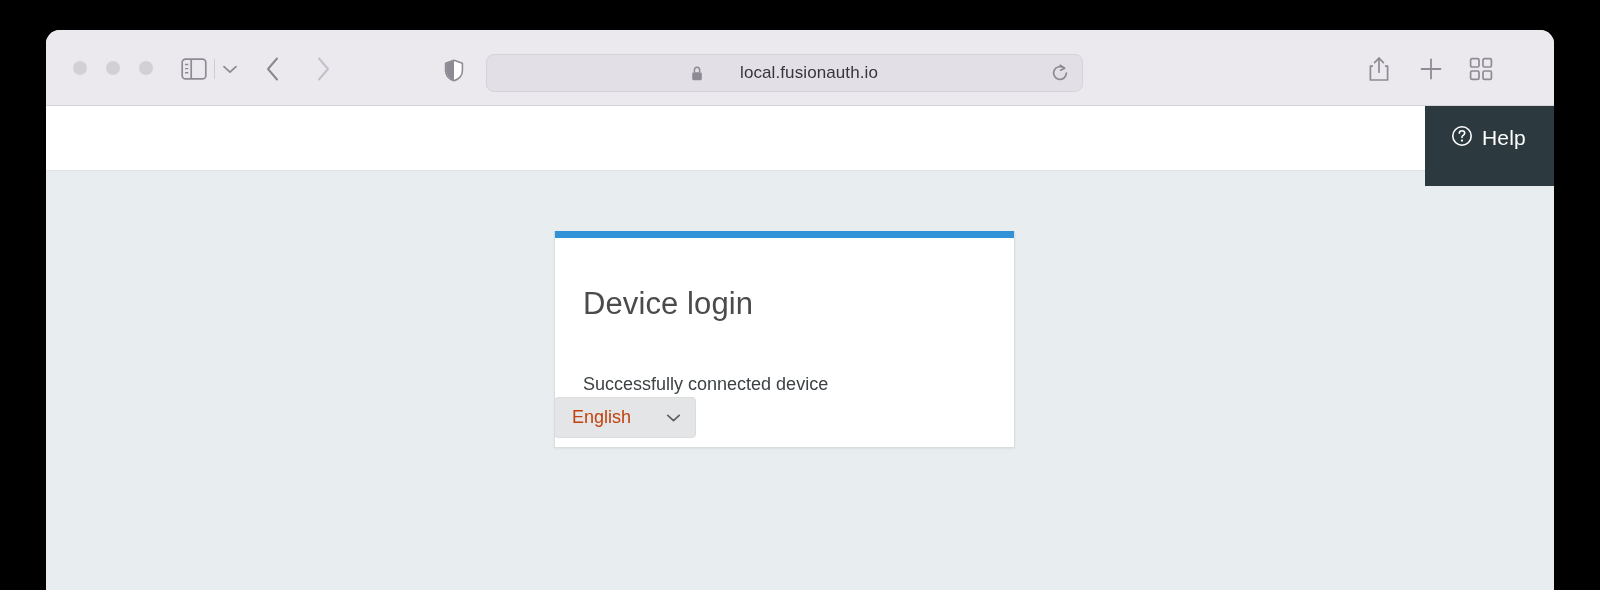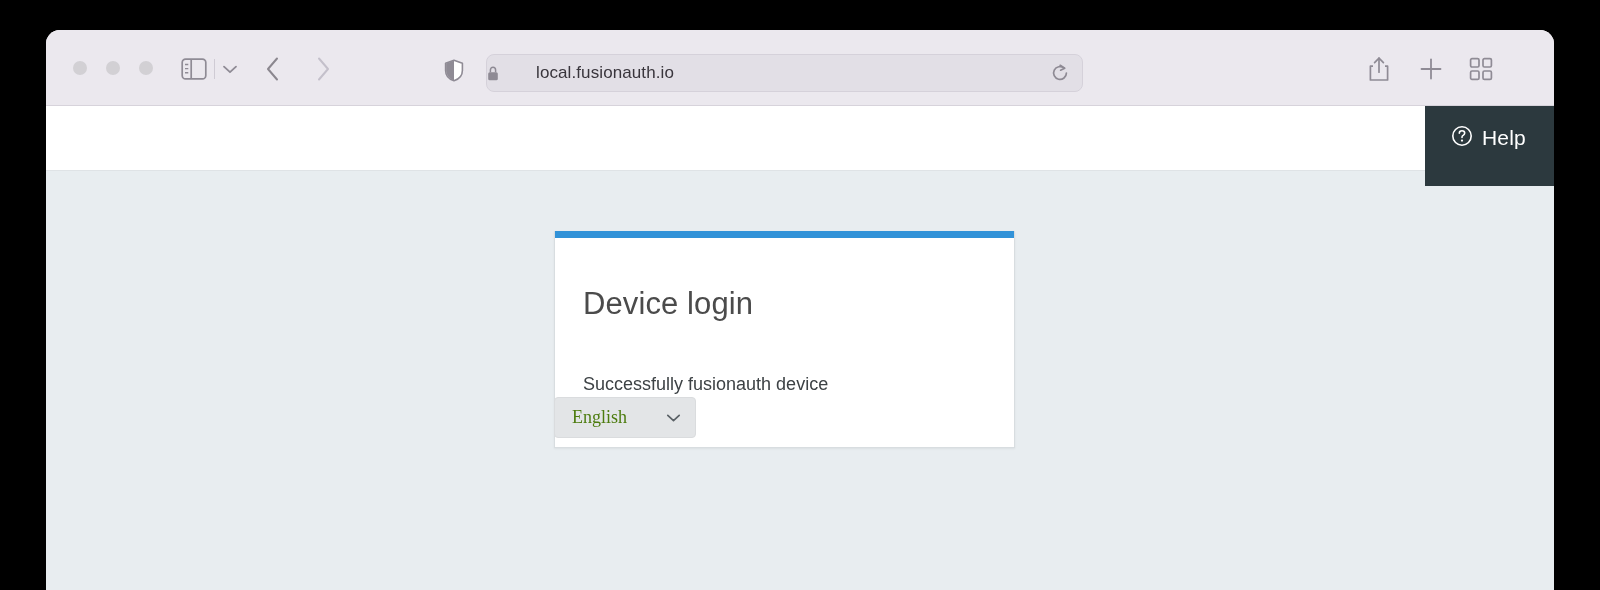--- a/index.html
+++ b/index.html
@@ -78,20 +78,21 @@
     position: absolute;
     left: 440px;
     top: 24px;
     width: 595px;
     height: 36px;
     background: #e2dfe6;
     border: 1px solid #d5d1da;
     border-radius: 8px;
     display: flex;
     align-items: center;
+    justify-content: center;
     gap: 29px;
   }
   #lock-icon { margin-right: 8px; display: flex; align-items: center; }
   #url-text {
     font-size: 17px;
     color: #39353c;
     letter-spacing: 0.1px;
   }
   #reload-button {
     position: absolute;
@@ -181,22 +182,21 @@
     border-radius: 4px;
     display: flex;
     align-items: center;
     justify-content: space-between;
     padding: 0 14px 0 17px;
     cursor: pointer;
     box-sizing: border-box;
   }
   #language-value {
     font-size: 18px;
-    color: #4d7c0f;
-    font-family: Liberation Serif, serif;
+    color: #c2410c;
   }
   #language-chevron { color: #5a6166; display: flex; align-items: center; }
 </style>
 </head>
 <body>
 
 <div id="stage">
 
   <div id="browser-window">
 
@@ -300,21 +300,21 @@
           <span id="help-label">Help</span>
         </div>
       </div>
 
       <div id="content-area">
 
         <div id="login-card">
           <div id="card-accent"></div>
           <div id="card-body">
             <h1 id="card-title">Device login</h1>
-            <p id="card-message">Successfully fusionauth device</p>
+            <p id="card-message">Successfully connected device</p>
           </div>
         </div>
 
         <div id="language-select">
           <span id="language-value">English</span>
           <span id="language-chevron">
             <svg width="15" height="10" viewBox="0 0 15 10" fill="none">
               <path d="M1.8 2.4 L7.5 7.6 L13.2 2.4" stroke="#5a6166" stroke-width="1.7" stroke-linecap="round" stroke-linejoin="round"></path>
             </svg>
           </span>

